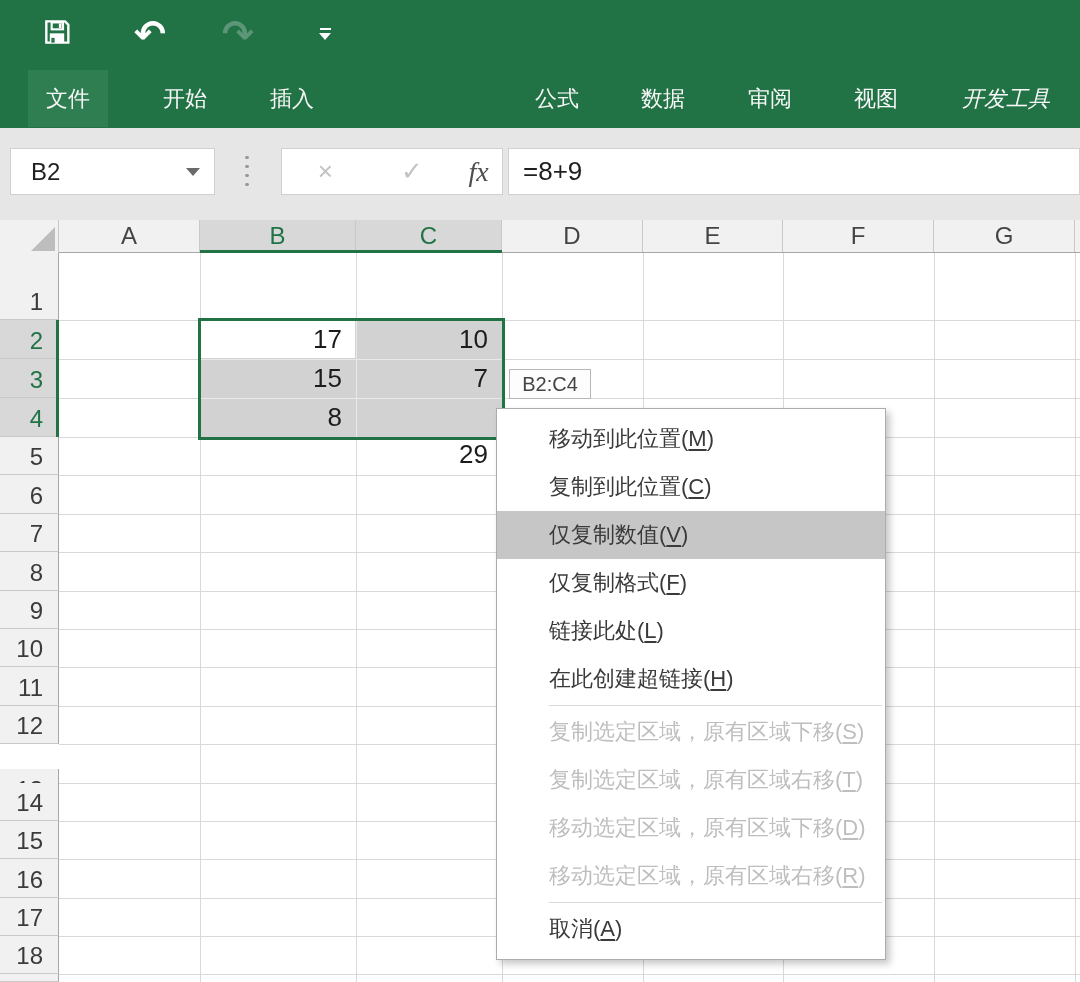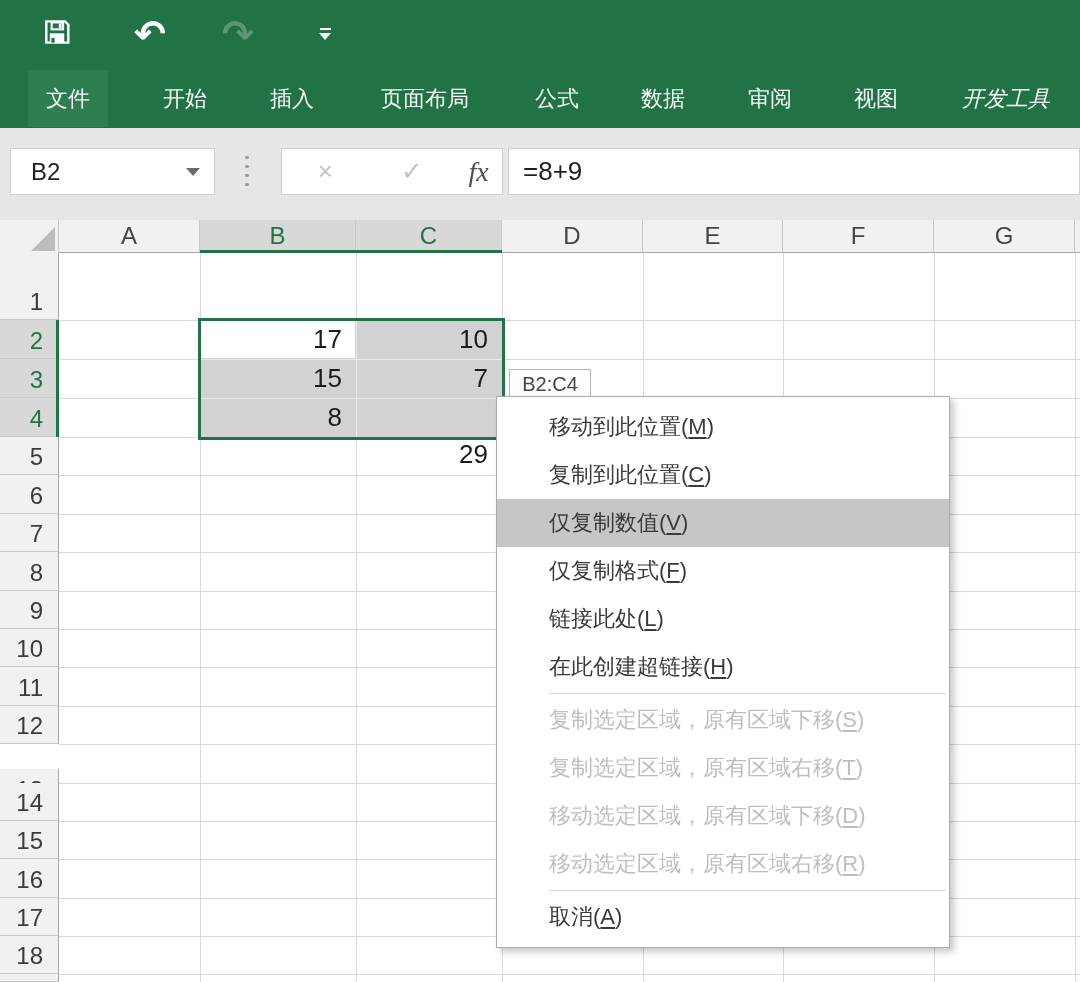--- a/index.html
+++ b/index.html
@@ -98,21 +98,20 @@
           <span class="bar"></span>
           <span class="tri"></span>
         </span>
     </div>
   </div>
 </div>
 <div class="tabrow" id="tabrow">
     <div class="tab active" style="left: 68px;">文件</div>
     <div class="tab" style="left: 185px;">开始</div>
     <div class="tab" style="left: 292px;">插入</div>
-    <div class="tab" style="left: 425px;">页面布局</div>
     <div class="tab" style="left: 557px;">公式</div>
     <div class="tab" style="left: 663px;">数据</div>
     <div class="tab" style="left: 770px;">审阅</div>
     <div class="tab" style="left: 876px;">视图</div>
     <div class="tab" style="left: 1006px; font-style: italic;">开发工具</div>
   </div>
 
 <div class="fstrip">
   <div class="namebox">
     <span>B2</span>
@@ -199,21 +198,21 @@
     <div class="cellval" style="left: 356px; top: 398px; width: 146px; height: 39px; line-height: 39px; margin-top: 37px;">29</div>
     <div class="selborder" style="left: 198px; top: 318px; width: 307px; height: 122px;"></div>
     <div class="greenbar-h" style="left: 200px; top: 250px; width: 302px; height: 3px;"></div>
     <div class="greenbar-v" style="left: 56px; top: 320px; width: 3px; height: 117px;"></div>
   </div>
 
 <div class="dragtip" id="dragtip" style="left: 509px; top: 369px; width: 82px; height: 30px;">
   <span>B2:C4</span>
 </div>
 
-<div class="ctxmenu" id="ctxmenu" style="left: 496px; top: 396px; width: 454px;">
+<div class="ctxmenu" id="ctxmenu" style="left: 496px; top: 408px; width: 390px;">
     <div class="mi">移动到此位置(<u>M</u>)</div>
     <div class="mi">复制到此位置(<u>C</u>)</div>
     <div class="mi hl">仅复制数值(<u>V</u>)</div>
     <div class="mi">仅复制格式(<u>F</u>)</div>
     <div class="mi">链接此处(<u>L</u>)</div>
     <div class="mi">在此创建超链接(<u>H</u>)</div>
     <div class="msep"></div>
     <div class="mi dis">复制选定区域，原有区域下移(<u>S</u>)</div>
     <div class="mi dis">复制选定区域，原有区域右移(<u>T</u>)</div>
     <div class="mi dis">移动选定区域，原有区域下移(<u>D</u>)</div>

